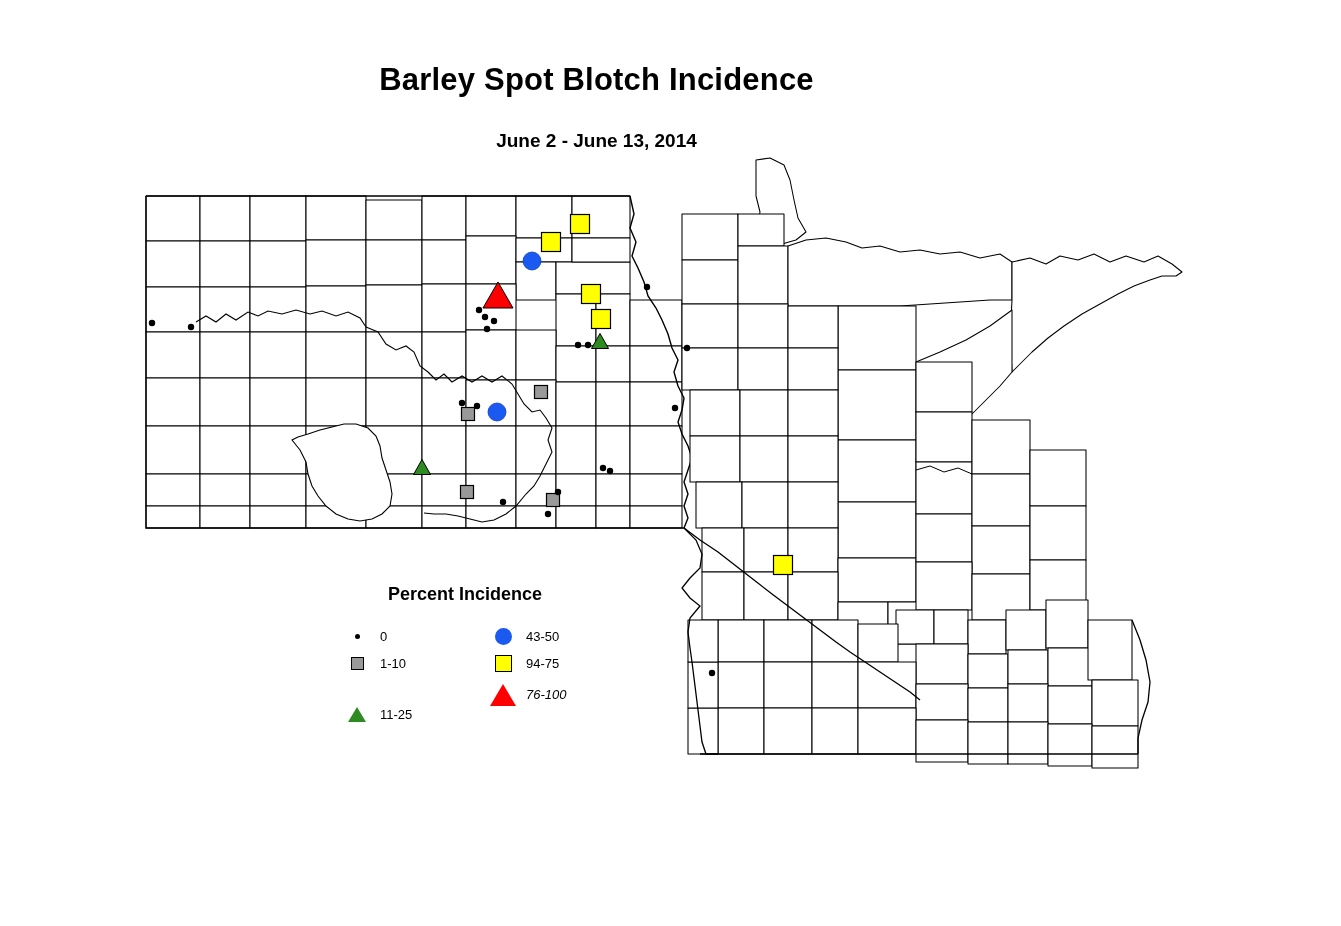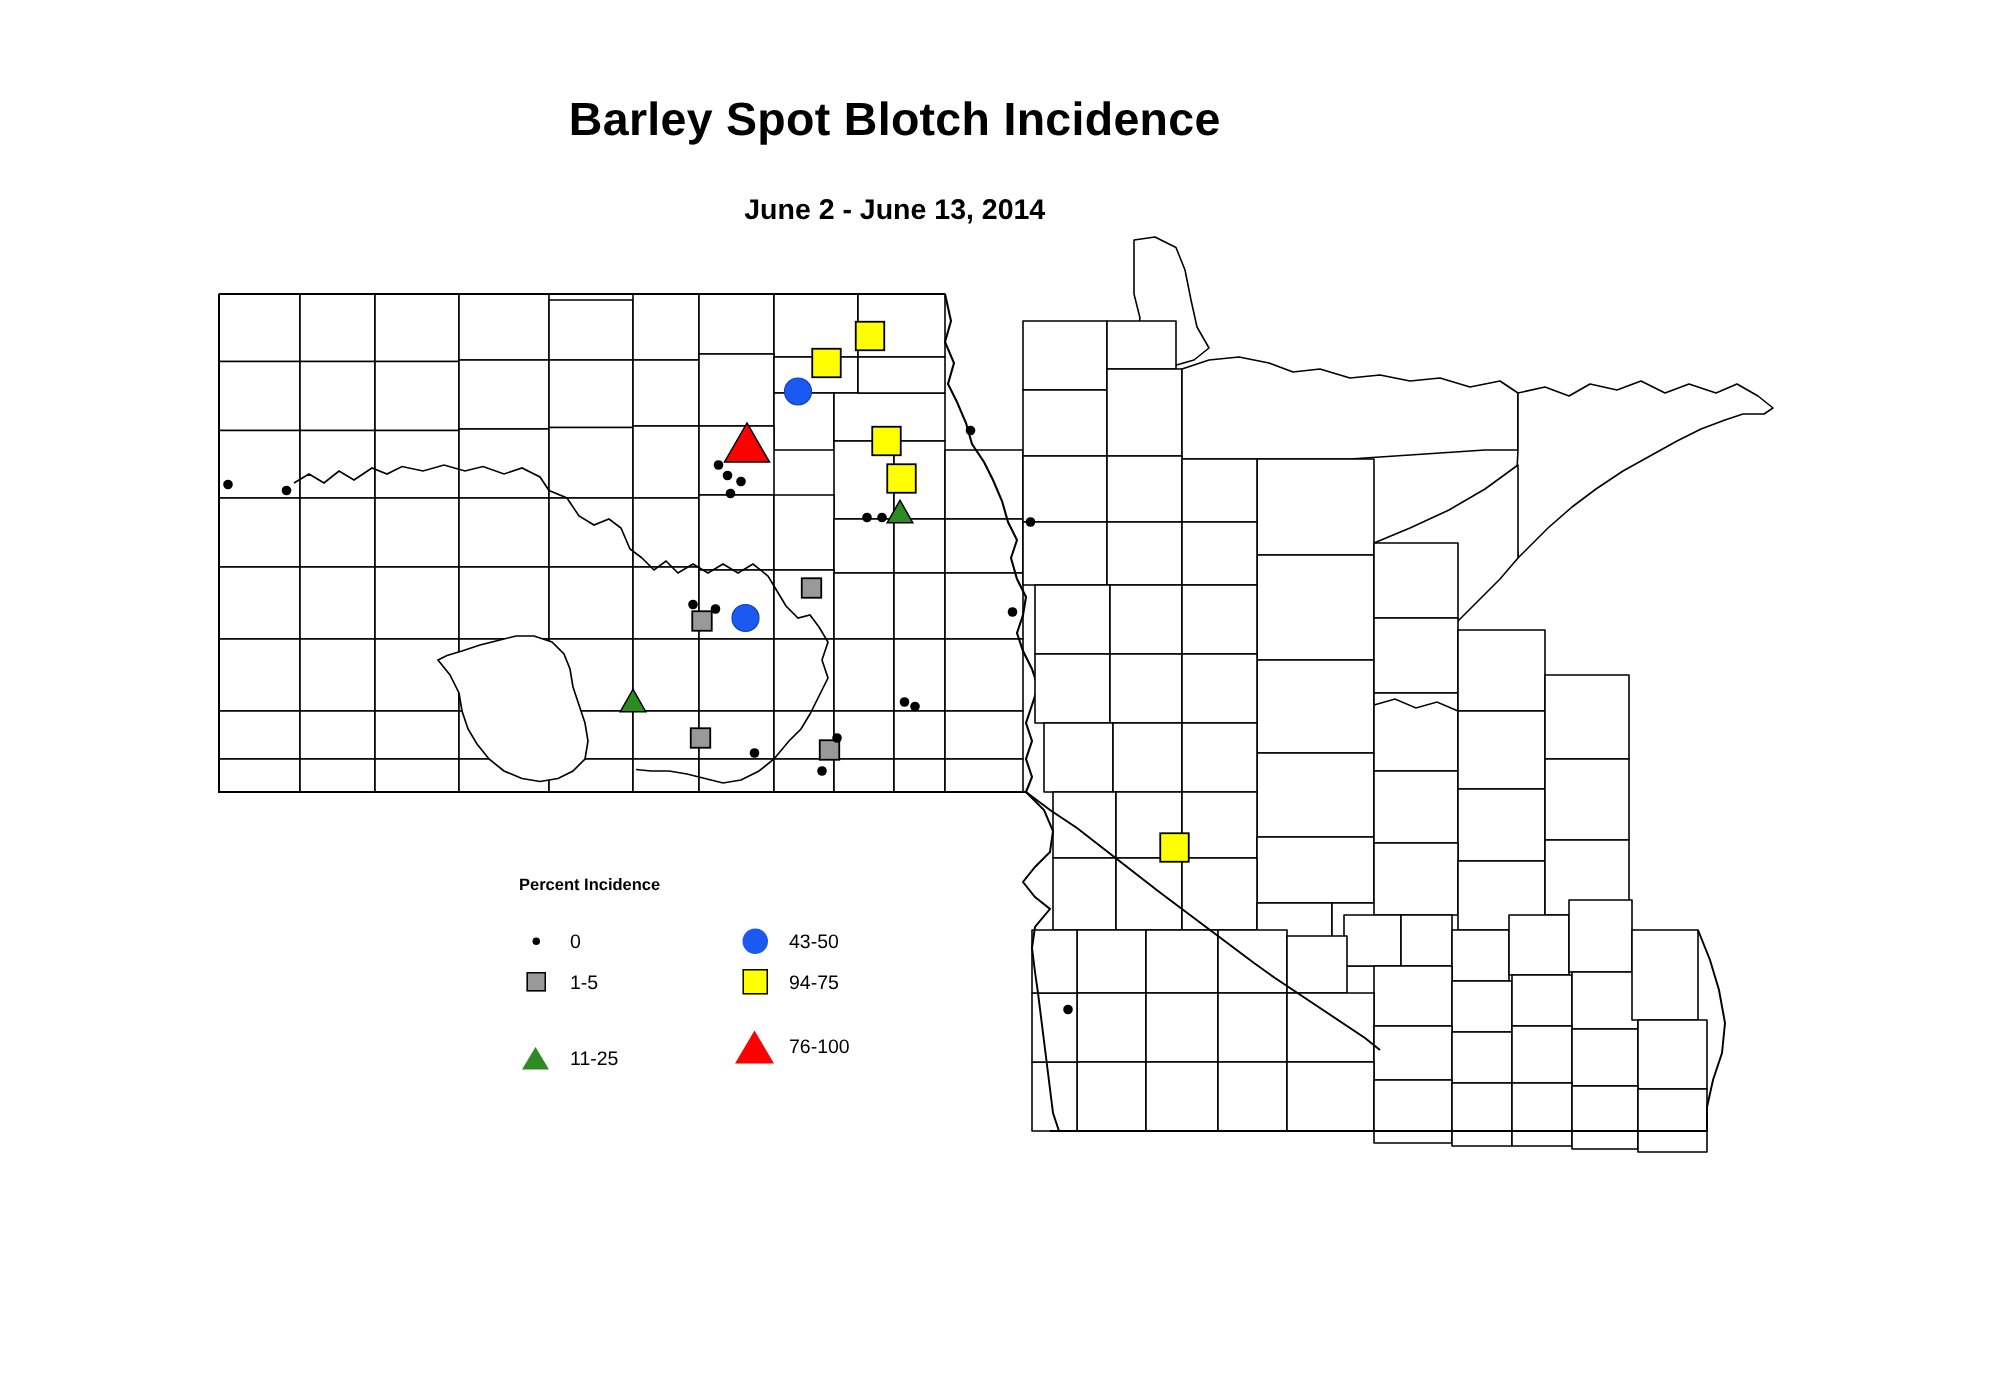--- a/index.html
+++ b/index.html
@@ -69,24 +69,25 @@
   }
 
   
   .legend {
     position: absolute;
     left: 344px;
     top: 584px;
     width: 240px;
   }
   .legend-title {
-    font-size: 11px;
+    font-size: 18px;
     font-weight: bold;
     margin: 0 0 18px 2px;
     white-space: nowrap;
+    text-align: center;
   }
   .legend-cols {
     position: relative;
     height: 90px;
   }
   .legend-col {
     position: absolute;
     top: 0;
   }
   .legend-col.left  { left: 0px; }
@@ -394,21 +395,21 @@
         <div class="legend-row">
           <span class="swatch">
             <span class="m-dot" style="width:5px;height:5px;"></span>
           </span>
           <span class="lbl">0</span>
         </div>
         <div class="legend-row">
           <span class="swatch">
             <span class="m-square" style="width:13px;height:13px;background:#999999;"></span>
           </span>
-          <span class="lbl">1-5</span>
+          <span class="lbl">1-10</span>
         </div>
         <div class="legend-row" style="margin-top:24px;">
           <span class="swatch">
             <span class="m-tri" style="border-bottom:15px solid #2e8b22;"></span>
           </span>
           <span class="lbl">11-25</span>
         </div>
       </div>
       <div class="legend-col right">
         <div class="legend-row">
@@ -416,21 +417,21 @@
             <span class="m-dot" style="width:17px;height:17px;background:#1a5af0;"></span>
           </span>
           <span class="lbl">43-50</span>
         </div>
         <div class="legend-row">
           <span class="swatch">
             <span class="m-square" style="width:17px;height:17px;background:#ffff00;"></span>
           </span>
           <span class="lbl">94-75</span>
         </div>
-        <div class="legend-row" style="margin-top:16px;">
+        <div class="legend-row" style="margin-top:4px;font-style:italic;">
           <span class="swatch">
             <span class="m-tri" style="border-left-width:13px;border-right-width:13px;border-bottom:22px solid #ff0000;"></span>
           </span>
           <span class="lbl">76-100</span>
         </div>
       </div>
     </div>
   </div>
 
 </div>

